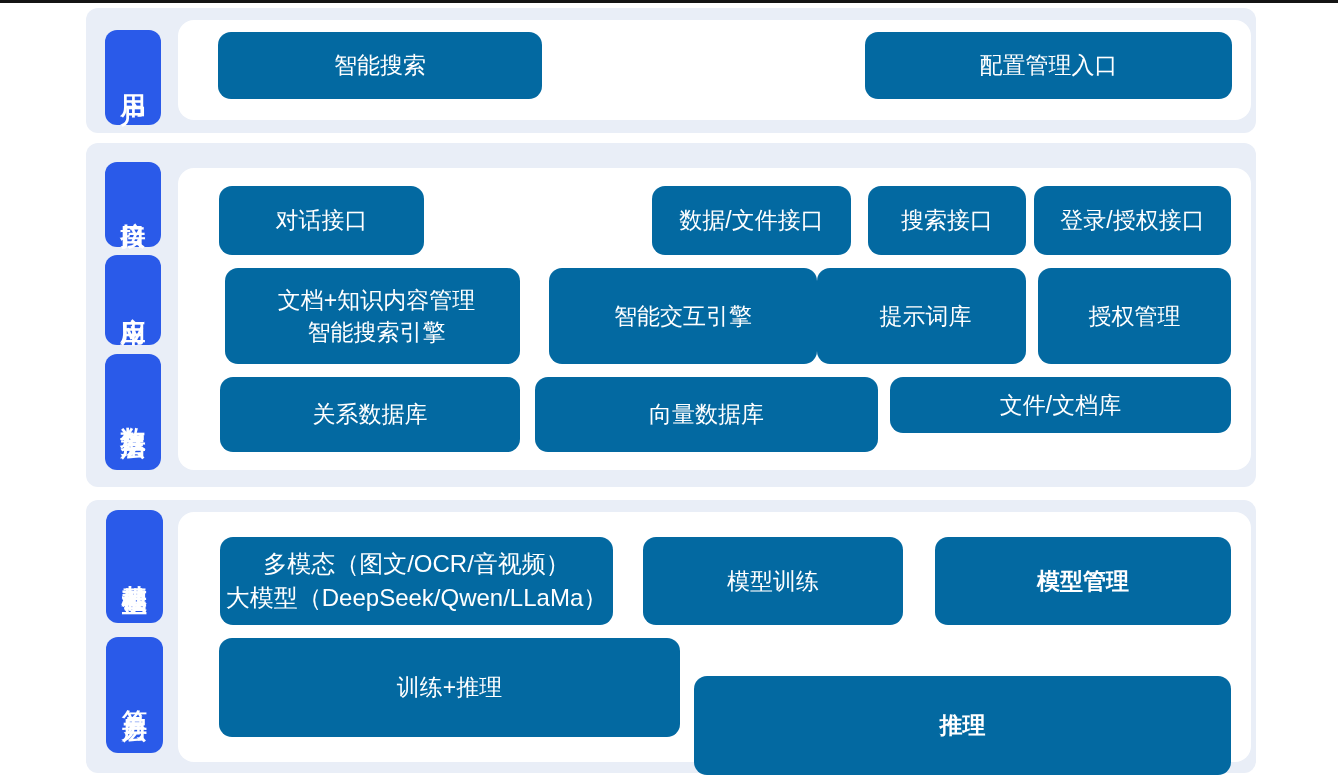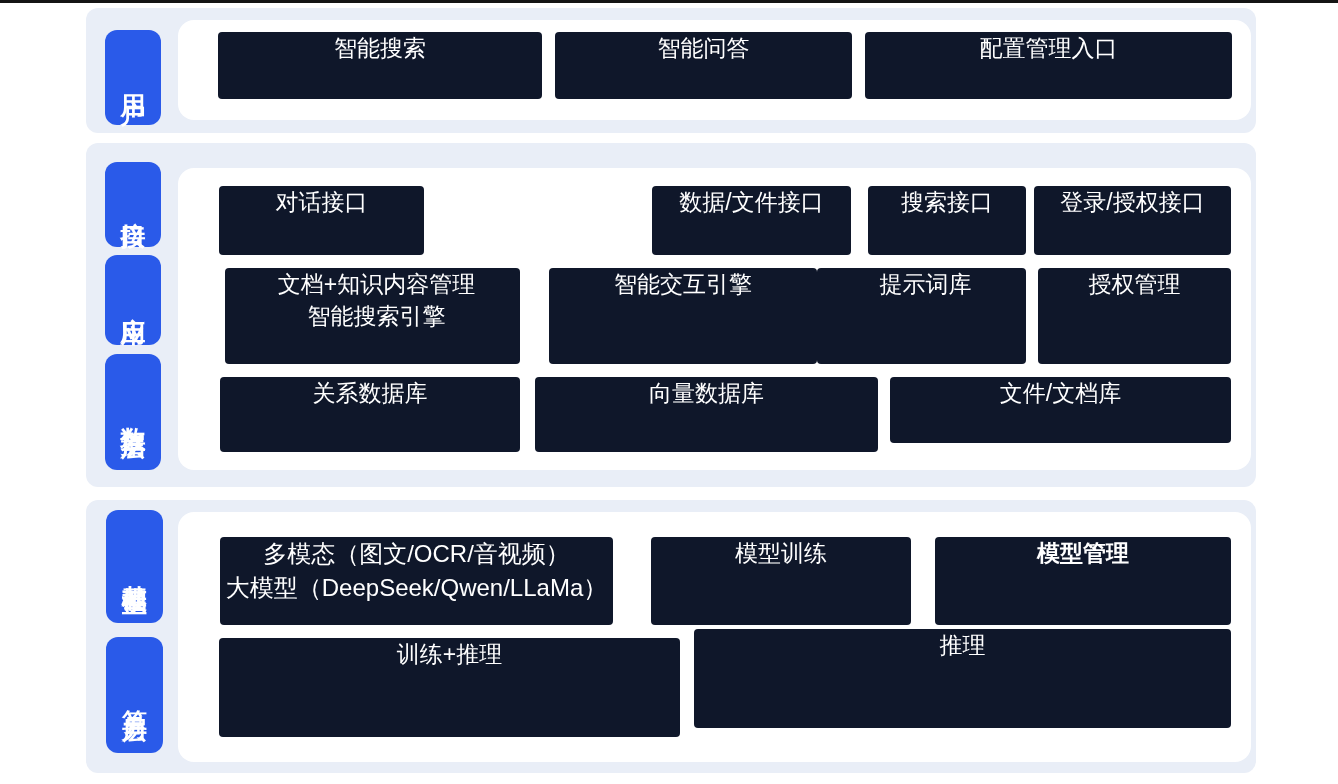--- a/index.html
+++ b/index.html
@@ -32,27 +32,27 @@
     writing-mode: vertical-rl;
     text-orientation: upright;
     font-size: 25px;
     font-weight: 700;
     letter-spacing: 5px;
     line-height: 1;
     text-indent: 5px;
   }
   .node {
     position: absolute;
-    background: #0f172a;
-    border-radius: 4px;
+    background: #0369a1;
+    border-radius: 13px;
     color: #ffffff;
     display: flex;
     flex-direction: column;
     align-items: center;
-    justify-content: flex-start;
+    justify-content: center;
     font-size: 23px;
     font-weight: 500;
     text-align: center;
     line-height: 1.4;
   }
   .node .line { display: block; }
   .footer-line {
     position: absolute;
     left: 0; top: 776;
     width: 1338px; height: 3px;
@@ -63,23 +63,20 @@
 <body>
 
 <div class="canvas">
 
   <div class="layer-section" style="left:86px; top:8px; width:1170px; height:125px;"></div>
   <div class="panel" style="left:178px; top:20px; width:1073px; height:100px;"></div>
   <div class="pill" style="left:105px; top:30px; width:56px; height:95px;">用户</div>
 
   <div class="node" style="left:218px; top:32px; width:324px; height:67px;">
     <span class="line">智能搜索</span>
-  </div>
-  <div class="node" style="left:555px; top:32px; width:297px; height:67px;">
-    <span class="line">智能问答</span>
   </div>
   <div class="node" style="left:865px; top:32px; width:367px; height:67px;">
     <span class="line">配置管理入口</span>
   </div>
 
   <div class="layer-section" style="left:86px; top:143px; width:1170px; height:344px;"></div>
   <div class="panel" style="left:178px; top:168px; width:1073px; height:302px;"></div>
   <div class="pill" style="left:105px; top:162px; width:56px; height:85px;">接口</div>
   <div class="pill" style="left:105px; top:255px; width:56px; height:90px;">应用</div>
   <div class="pill" style="left:105px; top:354px; width:56px; height:116px;">数据层</div>
@@ -110,41 +107,41 @@
   <div class="node" style="left:1038px; top:268px; width:193px; height:96px;">
     <span class="line">授权管理</span>
   </div>
 
   <div class="node" style="left:220px; top:377px; width:300px; height:75px;">
     <span class="line">关系数据库</span>
   </div>
   <div class="node" style="left:535px; top:377px; width:343px; height:75px;">
     <span class="line">向量数据库</span>
   </div>
-  <div class="node" style="left:890px; top:377px; width:341px; height:66px;">
+  <div class="node" style="left:890px; top:377px; width:341px; height:56px;">
     <span class="line">文件/文档库</span>
   </div>
 
   <div class="layer-section" style="left:86px; top:500px; width:1170px; height:273px;"></div>
   <div class="panel" style="left:178px; top:512px; width:1073px; height:250px;"></div>
   <div class="pill" style="left:106px; top:510px; width:57px; height:113px; letter-spacing:2px; text-indent:2px;">基础模型</div>
   <div class="pill" style="left:106px; top:637px; width:57px; height:116px;">算力层</div>
 
   <div class="node" style="left:220px; top:537px; width:393px; height:88px; font-size:24px;">
     <span class="line">多模态（图文/OCR/音视频）</span>
     <span class="line">大模型（DeepSeek/Qwen/LLaMa）</span>
   </div>
-  <div class="node" style="left:643px; top:537px; width:260px; height:88px;margin-left:8px;">
+  <div class="node" style="left:643px; top:537px; width:260px; height:88px;">
     <span class="line">模型训练</span>
   </div>
   <div class="node" style="left:935px; top:537px; width:296px; height:88px;font-weight:bold;">
     <span class="line">模型管理</span>
   </div>
 
   <div class="node" style="left:219px; top:638px; width:461px; height:99px;">
     <span class="line">训练+推理</span>
   </div>
-  <div class="node" style="left:694px; top:629px; width:537px; height:99px;">
+  <div class="node" style="left:694px; top:676px; width:537px; height:99px;font-weight:bold;">
     <span class="line">推理</span>
   </div>
 
   <div class="footer-line"></div>
 </div>
 
 </body></html>

